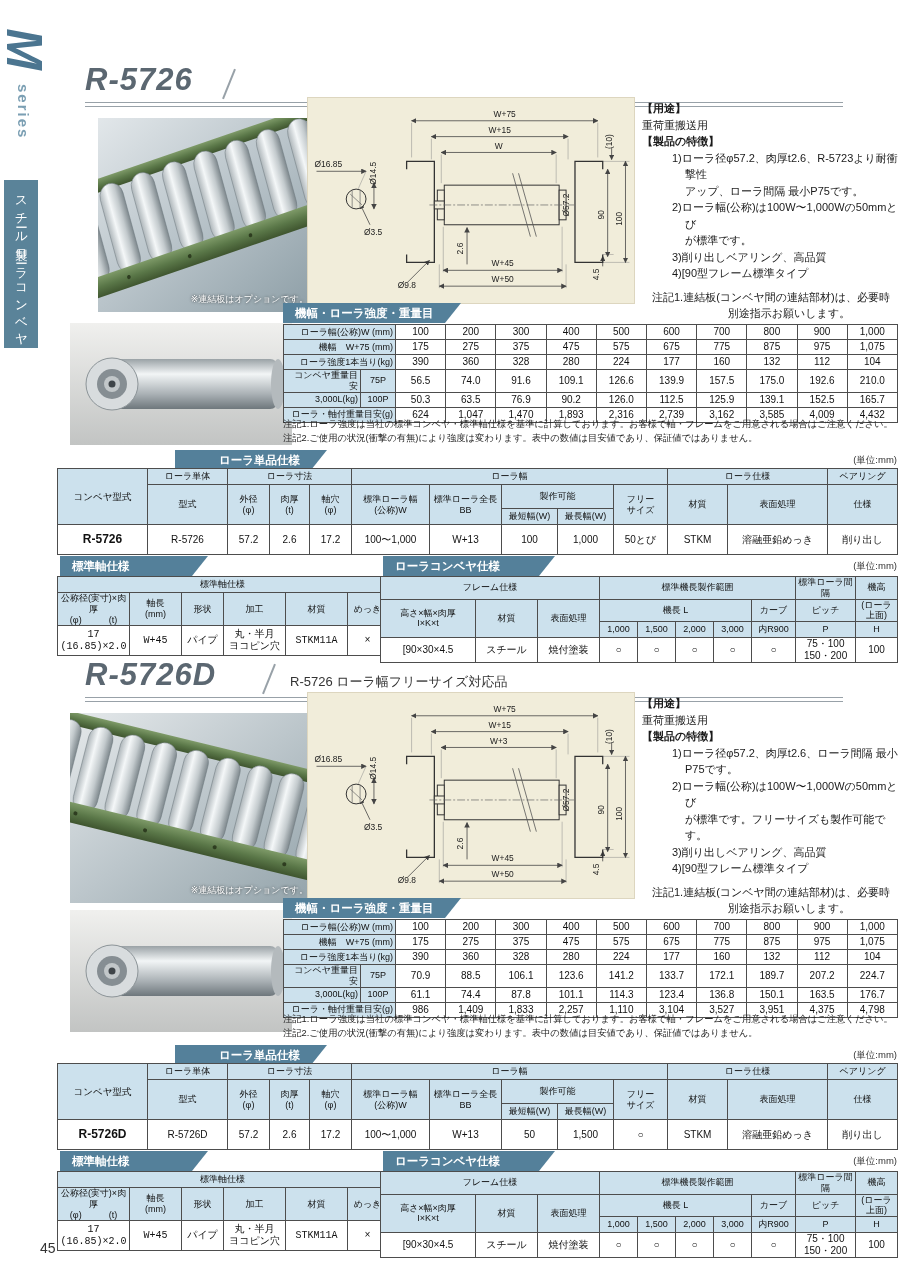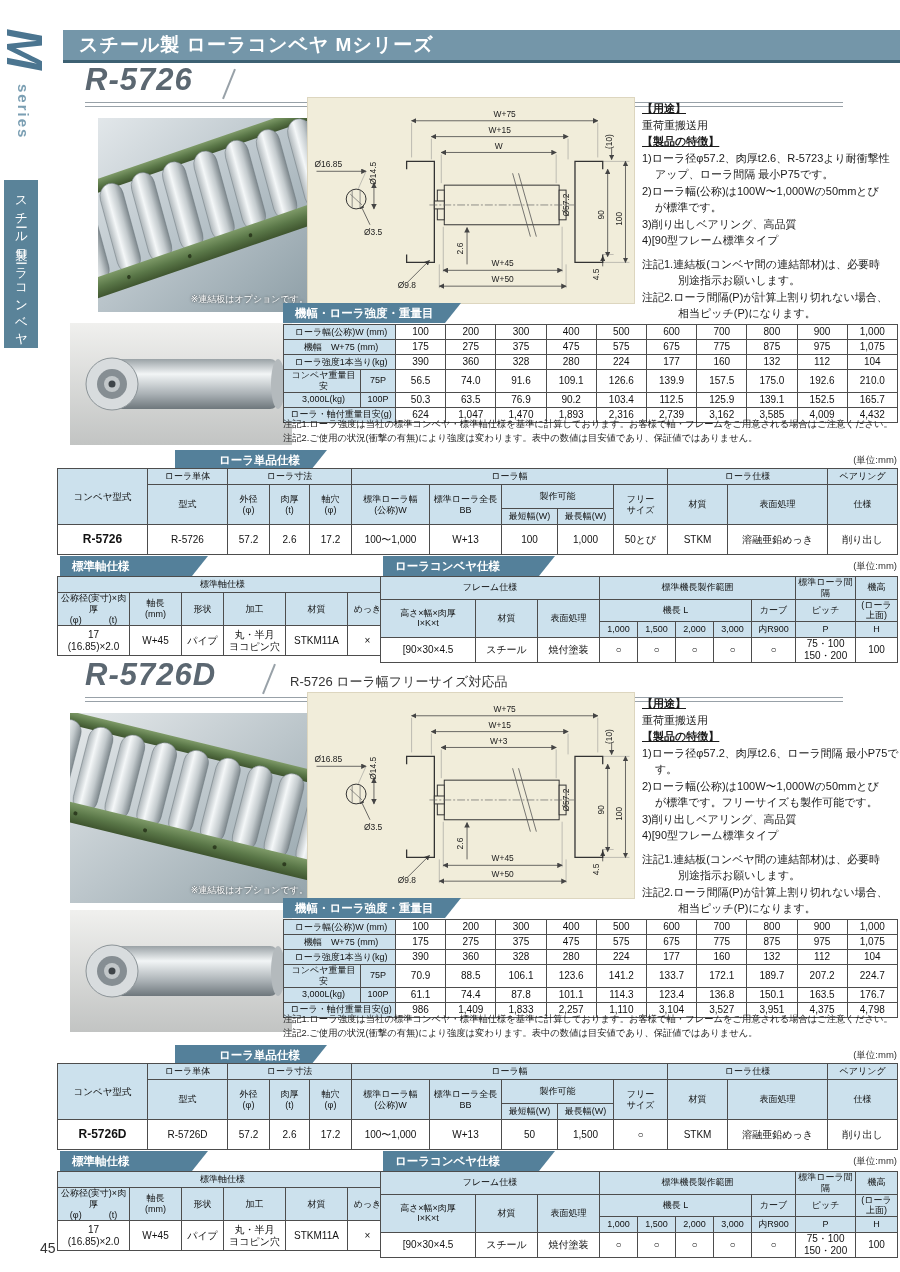--- a/index.html
+++ b/index.html
@@ -50,24 +50,24 @@
   .drawing text{font-size:8.5px;fill:#222;}
   .drawing .dim{stroke:#444;stroke-width:0.8;}
   .drawing .ext{stroke:#888;stroke-width:0.5;}
   .drawing .frame{stroke:#333;stroke-width:1.3;fill:none;}
   .drawing .part{stroke:#333;stroke-width:1;fill:#f1edda;}
   .drawing .cl{stroke:#666;stroke-width:0.7;}
   .drawing .brk{stroke:#555;stroke-width:0.8;}
 
   
   .info{position:absolute;left:642px;top:38px;width:258px;font-size:11px;line-height:1.5;color:#1a1a1a;}
-  .ih{font-weight:bold;text-decoration:underline;}
-  .feat{padding-left:13px;text-indent:-13px;white-space:pre-line;}
+  .ih{font-weight:bold;}
+  .feat{padding-left:13px;text-indent:-13px;white-space:pre-line;margin-left:30px;}
   .inote{padding-left:36px;text-indent:-36px;white-space:pre-line;}
-  .inote.first{margin-top:7px;}
+  .inote.first{margin-top:7px;text-align:center;}
 
   
   .bar{position:absolute;height:20px;background:#54809a;color:#fff;font-size:11.5px;
         font-weight:bold;line-height:20px;padding:0 24px 0 12px;box-sizing:border-box;
         clip-path:polygon(0 0,100% 0,calc(100% - 16px) 100%,0 100%);}
   .strength-bar{left:283px;top:241px;width:178px;}
   .rspec-bar{left:175px;top:388px;width:152px;padding-left:44px;}
   .shaft-bar{left:60px;top:494px;width:148px;}
   .cspec-bar{left:383px;top:494px;width:172px;}
   .unit{position:absolute;left:833px;width:64px;font-size:9.5px;color:#333;text-align:right;}
@@ -77,50 +77,49 @@
   
   table{position:absolute;border-collapse:collapse;table-layout:fixed;background:#fff;
         border:1.5px solid #444;}
   th,td{border:1px solid #4d4d4d;padding:0 2px;text-align:center;vertical-align:middle;
         white-space:pre-line;overflow:hidden;line-height:1.2;}
   th{background:#cce1ed;font-weight:normal;font-size:9px;color:#111;}
   td{font-size:10px;color:#111;}
 
   .strength{left:283px;top:262px;width:614px;}
   .strength tr{height:15px;}
-  .strength th.lb{text-align:center;padding-left:5px;}
+  .strength th.lb{text-align:right;padding-left:5px;}
   .tnotes{position:absolute;left:283px;top:356px;width:616px;font-size:9.3px;
         line-height:1.5;color:#222;}
 
   .rspec{left:57px;top:406px;width:840px;}
   .rspec tr.h1{height:16px;} .rspec tr.h2{height:24px;} .rspec tr.h3{height:16px;}
   .rspec tr.data{height:30px;}
   .rspec th.model-h{font-size:9.5px;}
   .rspec td, .rspec th.model-v{font-size:10px;}
   .rspec th.model-v{background:#fff;font-weight:bold;font-size:12px;}
 
   .shaft{left:57px;top:514px;width:330px;}
-  .shaft tr.h1{height:16px;} .shaft tr.h2{height:30px;margin-left:8px;} .shaft tr.data{height:30px;}
+  .shaft tr.h1{height:16px;} .shaft tr.h2{height:30px;margin-left:8px;} .shaft tr.data{height:30px;font-family:Liberation Mono, monospace;}
 
   .cspec{left:380px;top:514px;width:517px;}
   .cspec tr.h1{height:16px;} .cspec tr.h2{height:18px;} .cspec tr.h3{height:16px;}
   .cspec tr.data{height:22px;}
 
   .pageno{position:absolute;left:40px;top:1240px;font-size:14px;color:#333;}
 </style>
 </head>
 <body>
 
 <div class="page">
 
   <div class="m-logo">M</div>
   <div class="series">series</div>
   <div class="side-tab">スチール製ローラコンベヤ</div>
 
-  <header class="band">スチール製 ローラコンベヤ Mシリーズ</header>
 
   <section class="sec" id="sec1">
     <h2 class="model-title">R-5726</h2>
     <div class="slash"></div>
     <div class="title-rule"></div>
 
     <figure class="photo conveyor">
       <svg viewBox="0 0 240 190" preserveAspectRatio="none">
         <defs>
           <linearGradient id="pbgA" x1="0" y1="0" x2="1" y2="1">
@@ -334,21 +333,21 @@
             <td>192.6</td>
             <td>210.0</td>
           </tr>
       <tr>
             <th class="lb">3,000L(kg)</th>
             <th>100P</th>
             <td>50.3</td>
             <td>63.5</td>
             <td>76.9</td>
             <td>90.2</td>
-            <td>103.4</td>
+            <td>126.0</td>
             <td>112.5</td>
             <td>125.9</td>
             <td>139.1</td>
             <td>152.5</td>
             <td>165.7</td>
           </tr>
       <tr>
             <th class="lb" colspan="2">ローラ・軸付重量目安(g)</th>
             <td>624</td>
             <td>1,047</td>

